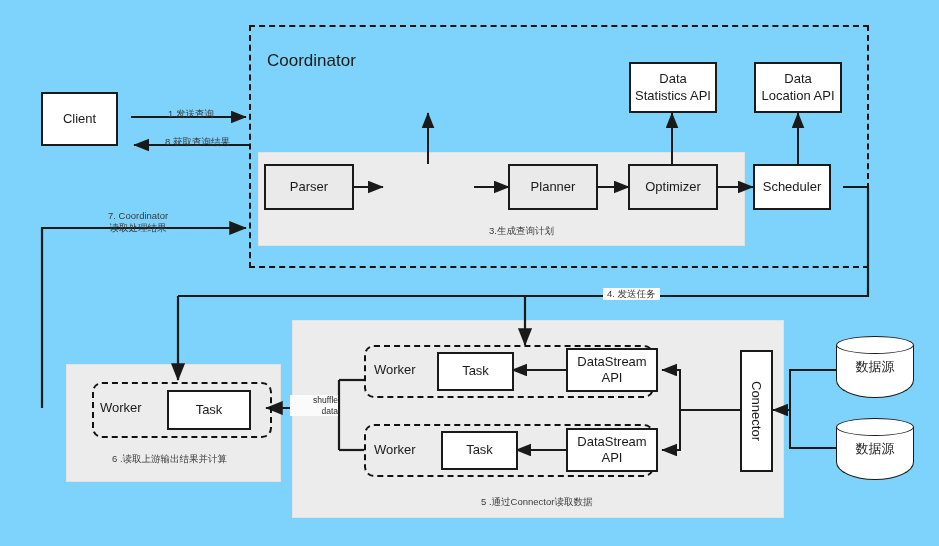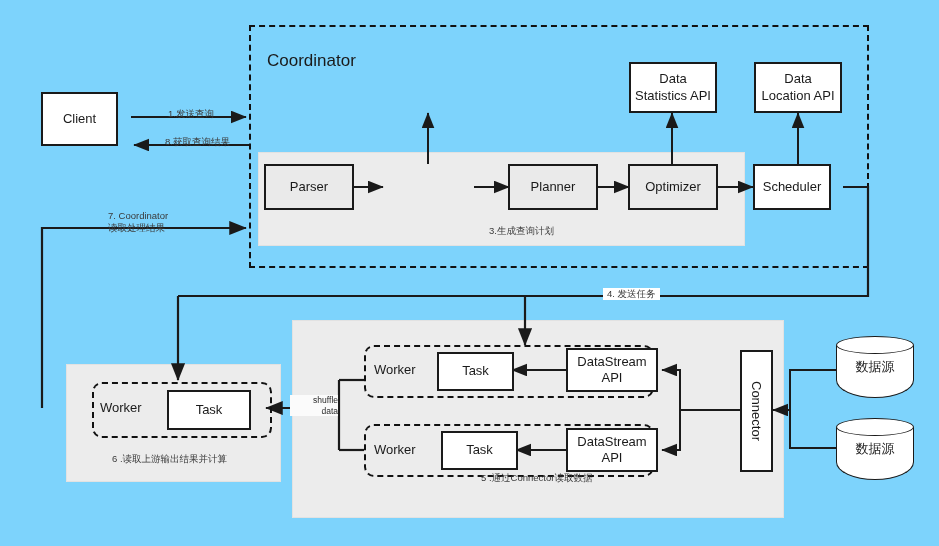--- a/index.html
+++ b/index.html
@@ -202,21 +202,21 @@
   <div class="box" style="left:754px; top:62px; width:88px; height:51px;">Data
 Location API</div>
 
   <div class="box shaded" style="left:264px; top:164px; width:90px; height:46px;">Parser</div>
   <div class="box shaded" style="left:628px; top:164px; width:90px; height:46px;">Optimizer</div>
   <div class="box shaded" style="left:508px; top:164px; width:90px; height:46px;">Planner</div>
   <div class="box" style="left:753px; top:164px; width:78px; height:46px;">Scheduler</div>
 
   <div class="label small" style="left:489px; top:225px;">3.生成查询计划</div>
 
-  <div class="label small" style="left:108px; top:210px; text-align:left;">7. Coordinator
+  <div class="label small" style="left:108px; top:210px; text-align:center;">7. Coordinator
 读取处理结果</div>
 
   <div class="label small" style="left:603px; top:288px; background:#ffffff; padding:0 4px;">4. 发送任务</div>
 
   <div class="label tiny" style="left:290px; top:395px; width:48px;">shuffle
 data</div>
 
   <div class="region-dashed-inner" style="left:92px; top:382px; width:180px; height:56px;"></div>
   <div class="label" style="left:100px; top:400px;">Worker</div>
   <div class="box" style="left:167px; top:390px; width:84px; height:40px;">Task</div>
@@ -227,21 +227,21 @@
   <div class="box" style="left:437px; top:352px; width:77px; height:39px;">Task</div>
   <div class="box" style="left:566px; top:348px; width:92px; height:44px;">DataStream
 API</div>
 
   <div class="region-dashed-inner" style="left:364px; top:424px; width:290px; height:53px;"></div>
   <div class="label" style="left:374px; top:442px;">Worker</div>
   <div class="box" style="left:441px; top:431px; width:77px; height:39px;">Task</div>
   <div class="box" style="left:566px; top:428px; width:92px; height:44px;">DataStream
 API</div>
 
-  <div class="label small" style="left:481px; top:472px;">5 .通过Connector读取数据</div>
+  <div class="label small" style="left:481px; top:496px;">5 .通过Connector读取数据</div>
 
   <div class="vtext" style="left:740px; top:350px; width:33px; height:122px;">
     <span>Connector</span>
   </div>
 
   <div class="cylinder" style="left:836px; top:336px; width:78px; height:62px;">
     <div class="cy-body"></div>
     <div class="cy-top"></div>
     <div class="cy-text">数据源</div>
   </div>

